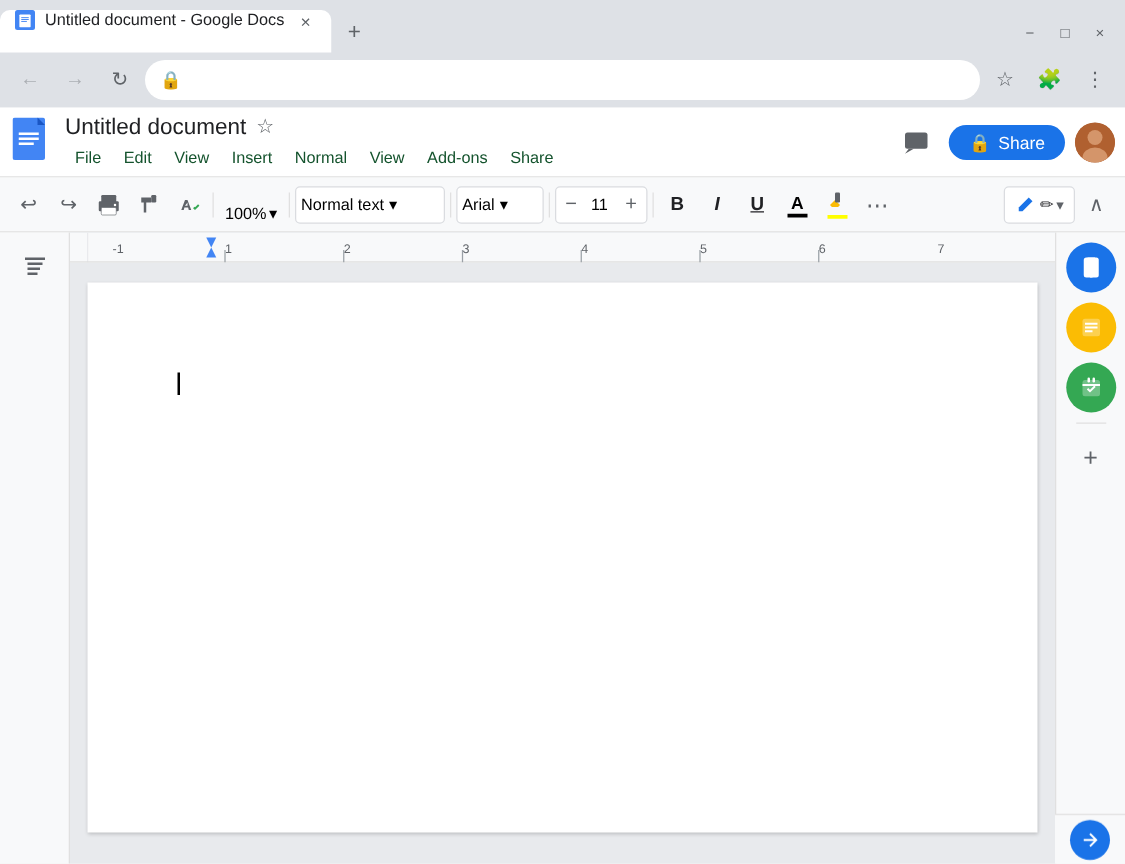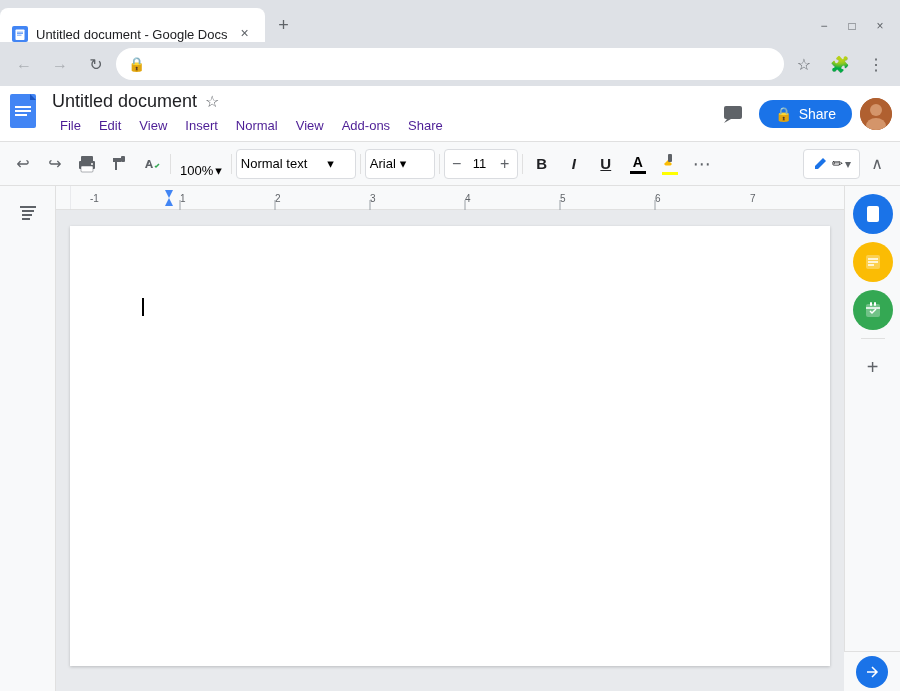--- a/index.html
+++ b/index.html
@@ -3,21 +3,21 @@
   <meta charset="utf-8">
   <style>
     * { margin: 0; padding: 0; box-sizing: border-box; }
     body { font-family: Arial, sans-serif; background: #f0f0f0; width: 900px; height: 691px; overflow: hidden; }
 
     
     .chrome-frame { background: #dee1e6; width: 900px; }
 
     
     .tab-bar { display: flex; align-items: flex-end; padding: 8px 0 0 0; background: #dee1e6; height: 42px; }
-    .tab { display: flex; align-items: flex-end; background: #fff; border-radius: 8px 8px 0 0; padding: 0 12px; height: 34px; min-width: 200px; font-size: 13px; color: #202124; gap: 8px; }
+    .tab { display: flex; align-items: flex-start; background: #fff; border-radius: 8px 8px 0 0; padding: 0 12px; height: 34px; min-width: 200px; font-size: 13px; color: #202124; gap: 8px; }
     .tab-favicon { width: 16px; height: 16px; background: #4285f4; border-radius: 2px; display: flex; align-items: center; justify-content: center; }
     .tab-favicon svg { width: 12px; height: 12px; }
     .tab-title { flex: 1; font-size: 13px; }
     .tab-close { width: 18px; height: 18px; border-radius: 50%; display: flex; align-items: center; justify-content: center; cursor: pointer; font-size: 14px; color: #5f6368; }
     .new-tab-btn { width: 28px; height: 28px; border-radius: 50%; display: flex; align-items: center; justify-content: center; font-size: 18px; color: #5f6368; cursor: pointer; margin-left: 4px; margin-bottom: 3px; }
     .tab-spacer { flex: 1; }
     .window-controls { display: flex; align-items: center; gap: 4px; padding-right: 8px; padding-bottom: 4px; }
     .win-btn { width: 24px; height: 24px; border-radius: 50%; display: flex; align-items: center; justify-content: center; font-size: 12px; color: #5f6368; cursor: pointer; }
 
     
@@ -30,32 +30,32 @@
     .addr-btn { width: 32px; height: 32px; border-radius: 50%; display: flex; align-items: center; justify-content: center; cursor: pointer; color: #5f6368; font-size: 16px; }
 
     
     .docs-header { background: #fff; display: flex; align-items: center; padding: 4px 8px; height: 56px; border-bottom: 1px solid #e0e0e0; }
     .docs-logo { width: 36px; height: 40px; display: flex; align-items: center; justify-content: center; margin-right: 8px; }
     .doc-title-area { flex: 1; }
     .doc-title-row { display: flex; align-items: center; gap: 8px; margin-bottom: 2px; text-align: right; }
     .doc-title { font-size: 18px; color: #202124; font-weight: 400; }
     .star-icon { color: #5f6368; font-size: 16px; cursor: pointer; }
     .menu-bar { display: flex; gap: 2px; }
-    .menu-item { font-size: 13px; color: #4c1d95; padding: 4px 8px; border-radius: 4px; cursor: pointer; }
+    .menu-item { font-size: 13px; color: #14532d; padding: 4px 8px; border-radius: 4px; cursor: pointer; }
     .header-actions { display: flex; align-items: center; gap: 8px; }
     .chat-btn { width: 36px; height: 36px; border-radius: 50%; display: flex; align-items: center; justify-content: center; cursor: pointer; color: #5f6368; }
     .share-btn { background: #1a73e8; color: #fff; border-radius: 20px; padding: 6px 16px; font-size: 14px; font-weight: 500; display: flex; align-items: center; gap: 6px; cursor: pointer; border: none; }
     .avatar { width: 32px; height: 32px; border-radius: 50%; background: #b06030; overflow: hidden; display: flex; align-items: center; justify-content: center; }
 
     
     .toolbar { background: #f8f9fa; border-bottom: 1px solid #e0e0e0; display: flex; align-items: center; padding: 4px 8px; height: 44px; gap: 2px; }
     .tool-btn { width: 30px; height: 30px; border-radius: 4px; display: flex; align-items: center; justify-content: center; cursor: pointer; color: #5f6368; font-size: 16px; border: none; background: none; }
     .tool-divider { width: 1px; height: 20px; background: #e0e0e0; margin: 0 2px; }
     .zoom-select { height: 30px; border: 1px solid transparent; border-radius: 4px; font-size: 13px; background: none; cursor: pointer; padding: 0 4px; display: flex; align-items: flex-end; gap: 2px; }
-    .style-select { height: 30px; border: 1px solid #dadce0; border-radius: 4px; font-size: 13px; background: #fff; cursor: pointer; padding: 0 4px; display: flex; align-items: center; gap: 20px; min-width: 120px; }
+    .style-select { height: 30px; border: 1px solid #dadce0; border-radius: 4px; font-size: 13px; background: #fff; cursor: pointer; padding: 0 4px; display: flex; align-items: center; gap: 4px; min-width: 120px; }
     .font-select { height: 30px; border: 1px solid #dadce0; border-radius: 4px; font-size: 13px; background: #fff; cursor: pointer; padding: 0 4px; display: flex; align-items: center; gap: 4px; min-width: 70px; }
     .font-size-area { display: flex; align-items: center; height: 30px; border: 1px solid #dadce0; border-radius: 4px; background: #fff; }
     .font-size-btn { width: 24px; height: 28px; display: flex; align-items: center; justify-content: center; cursor: pointer; font-size: 16px; color: #5f6368; background: none; border: none; }
     .font-size-val { font-size: 13px; padding: 0 4px; min-width: 24px; text-align: left; }
     .format-btn { width: 30px; height: 30px; border-radius: 4px; display: flex; align-items: center; justify-content: center; cursor: pointer; font-size: 15px; font-weight: bold; border: none; background: none; color: #202124; }
     .underline-btn { text-decoration: underline; }
     .color-btn { width: 30px; height: 30px; border-radius: 4px; display: flex; align-items: center; justify-content: center; cursor: pointer; font-size: 13px; border: none; background: none; flex-direction: column; }
     .color-bar { width: 16px; height: 3px; background: #000; margin-top: 1px; }
     .highlight-bar { width: 16px; height: 3px; background: #ffff00; margin-top: 1px; }
 

